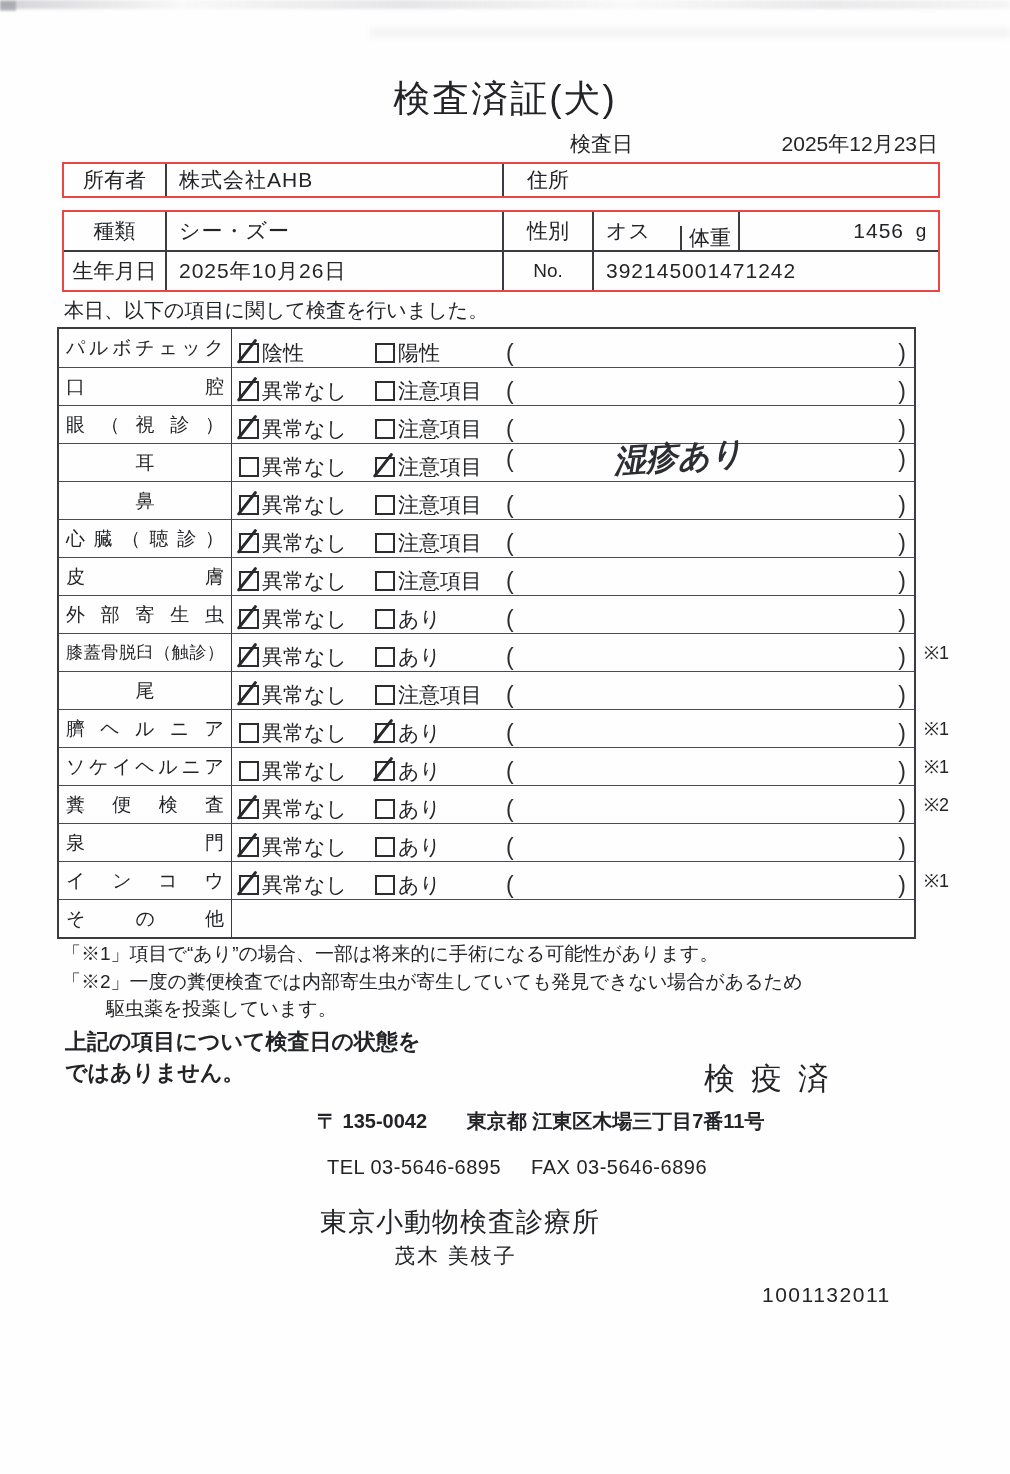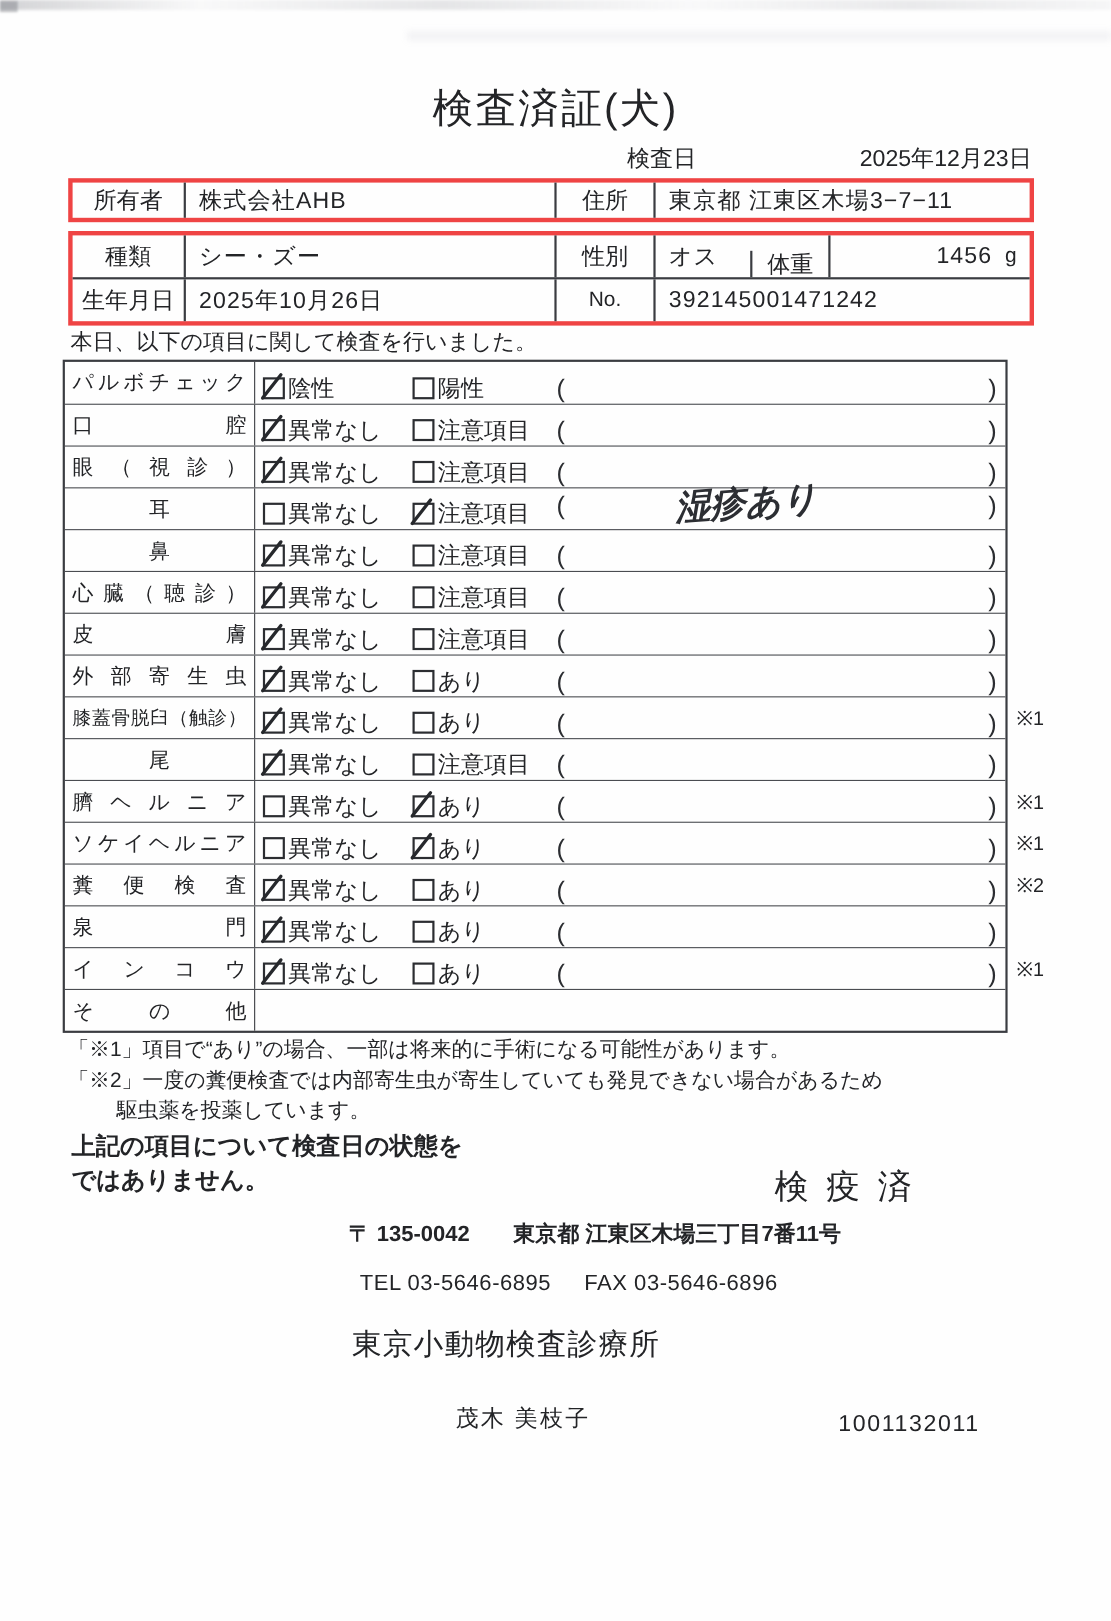--- a/index.html
+++ b/index.html
@@ -18,31 +18,31 @@
   .artifact.a3 { top:1px; left:0; width:16px; height:10px; background:rgba(95,96,106,.35); filter:blur(1px); }
 
   .title {
     position:absolute; top:74px; left:0; width:100%; text-align:center;
     font-size:37px; font-weight:500; letter-spacing:2px; margin:0;
   }
   .insp-date { position:absolute; top:130px; left:570px; right:72px;
     display:flex; justify-content:space-between; font-size:21px; font-weight:500; }
 
   
-  .htable { position:absolute; left:62px; width:878px; border:4px solid #ef4444; box-sizing:border-box;
+  .htable { position:absolute; left:62px; width:878px; border:2px solid #ef4444; box-sizing:border-box;
     font-size:21px; font-weight:500; }
   .trow { display:flex; height:38px; }
   .tableA { top:162px; } .tableA .trow { height:32px; }
   .tableB { top:210px; }
   .tableB .trow + .trow { border-top:2px solid #3a3c41; }
   .hcell { display:flex; align-items:center; box-sizing:border-box; }
   .hcell + .hcell { border-left:2px solid #3a3c41; }
   .hcell.lab { justify-content:center; }
   .hcell.val { padding-left:12px; letter-spacing:1px; }
-  .w103 { width:101px; } .w337 { width:337px; } .w90 { width:90px; } .w88 { width:88px; } .w75 { width:71px;margin-top:14px; }
+  .w103 { width:101px; } .w337 { width:337px; } .w90 { width:90px; } .w88 { width:88px; } .w75 { width:58px;margin-top:14px; }
   .flex1 { flex:1; }
   .weight-val { flex:1; text-align:right; letter-spacing:1px; }
   .weight-unit { width:34px; text-align:center; font-size:19px; }
   .no-label { font-size:19px; }
 
   .intro { position:absolute; top:297px; left:64px; font-size:20px; font-weight:500; }
 
   
   .checklist { position:absolute; top:327px; left:57px; width:859px; border:2px solid #3a3c41; box-sizing:border-box; }
   .crow { display:flex; height:38px; box-sizing:border-box; }
@@ -73,21 +73,21 @@
   .fn1 { top:941px; left:62px; }
   .fn2 { top:969px; left:62px; }
   .fn3 { top:996px; left:106px; }
   .disclaimer { position:absolute; top:1026px; left:65px; font-size:22px; font-weight:600; line-height:31px; }
   .stamp { position:absolute; top:1058px; left:704px; font-size:31px; font-weight:500; letter-spacing:16px; }
   .postal-line { position:absolute; top:1108px; left:317px; font-size:20px; font-weight:700; }
   .postal-line .addr2 { margin-left:34px; }
   .tel-line { position:absolute; top:1156px; left:327px; font-size:20px; font-weight:500; letter-spacing:.5px; }
   .tel-line .fax { margin-left:24px; }
   .clinic { position:absolute; top:1204px; left:320px; font-size:27px; font-weight:500; letter-spacing:1px; }
-  .inspector { position:absolute; top:1242px; left:414px; font-size:21px; font-weight:500; letter-spacing:2px;margin-top:33px; }
+  .inspector { position:absolute; top:1242px; left:394px; font-size:21px; font-weight:500; letter-spacing:2px; }
   .serial { position:absolute; top:1283px; left:762px; font-size:21px; font-weight:500; letter-spacing:1.5px; }
 </style>
 </head>
 <body>
 
 <div class="page">
   <div class="artifact a1"></div>
   <div class="artifact a2"></div>
   <div class="artifact a3"></div>
 
@@ -96,21 +96,20 @@
   <div class="insp-date">
     <span>検査日</span>
     <span>2025年12月23日</span>
   </div>
 
   <div class="htable tableA">
     <div class="trow">
       <div class="hcell lab w103">所有者</div>
       <div class="hcell val w337">株式会社AHB</div>
       <div class="hcell lab w90">住所</div>
-      <div class="hcell val flex1">東京都 江東区木場3−7−11</div>
     </div>
   </div>
 
   <div class="htable tableB">
     <div class="trow">
       <div class="hcell lab w103">種類</div>
       <div class="hcell val w337">シー・ズー</div>
       <div class="hcell lab w90">性別</div>
       <div class="hcell val w88">オス</div>
       <div class="hcell lab w75">体重</div>

